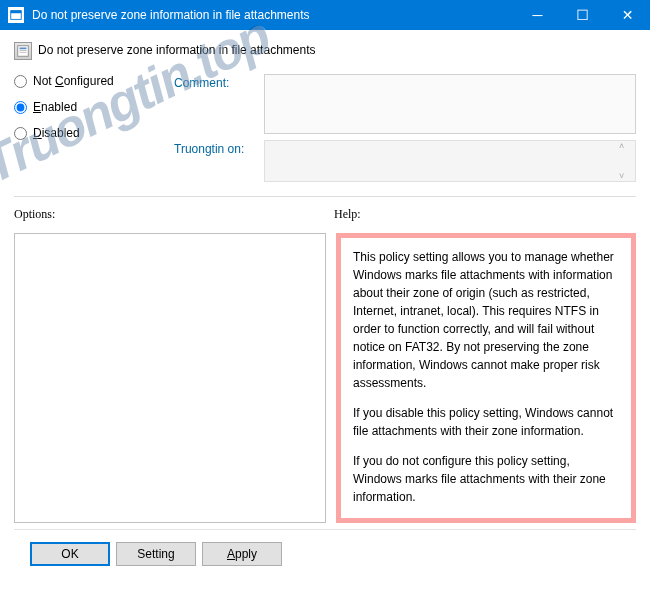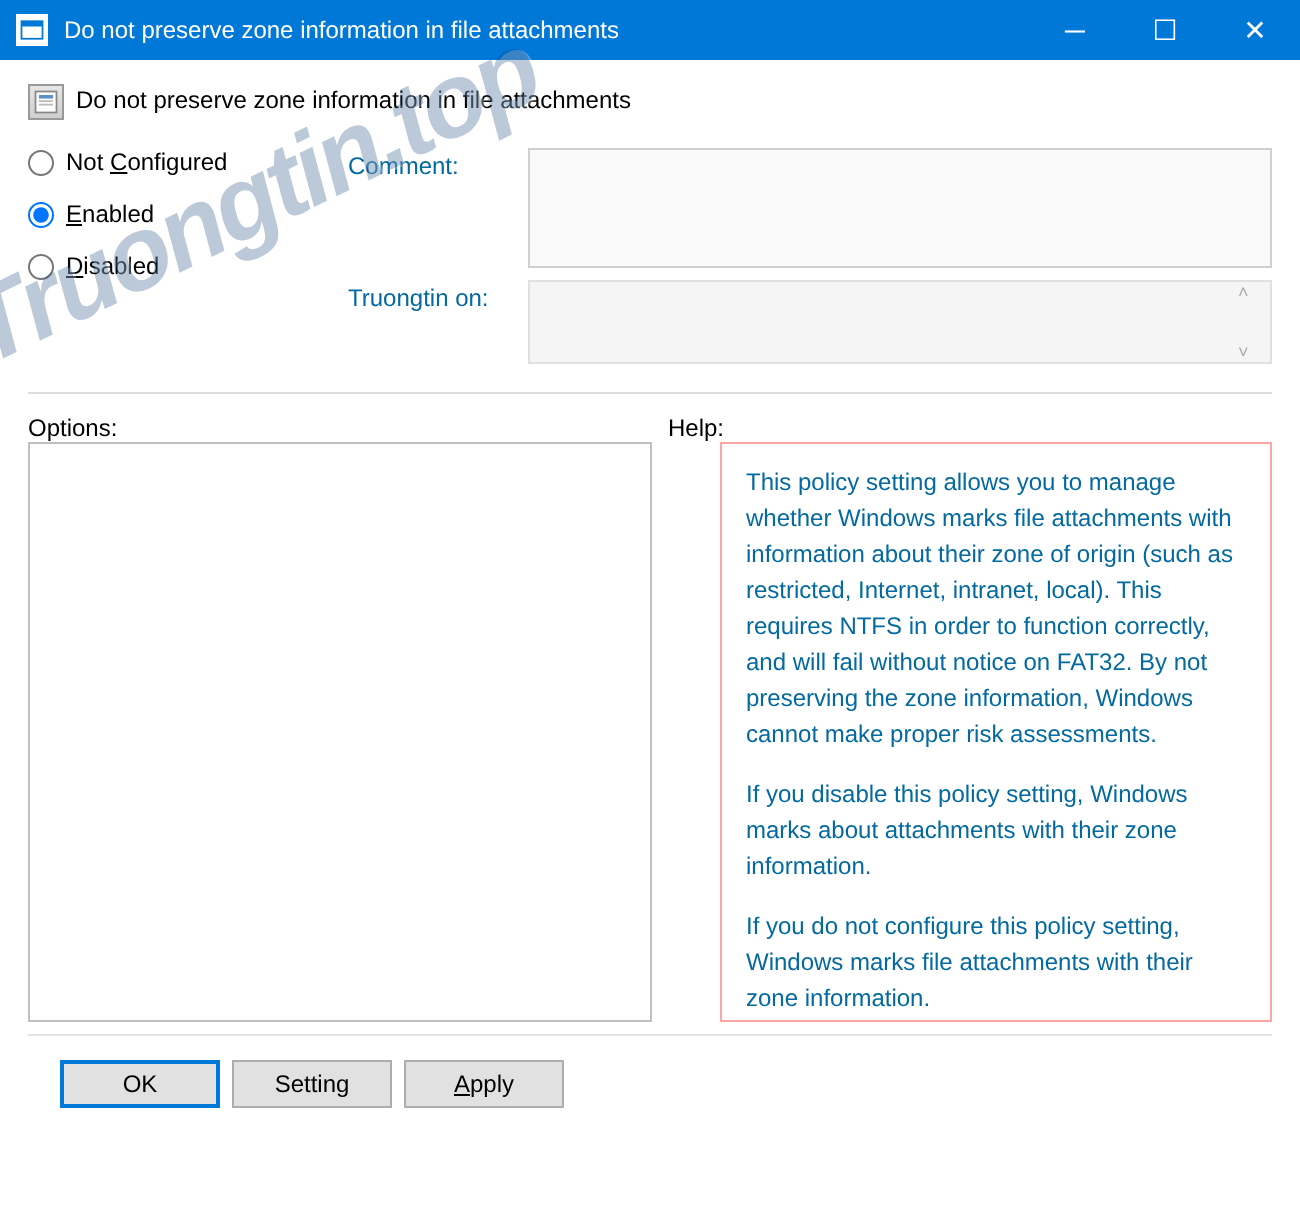--- a/index.html
+++ b/index.html
@@ -21,25 +21,25 @@
 .radio-group { width: 160px; }
 .radio-item { display: flex; align-items: flex-end; margin-bottom: 12px; cursor: pointer; }
 .radio-item input { margin-right: 6px; }
 .mid-section { flex: 1; display: flex; flex-direction: column; }
 .mid-row { display: flex; align-items: flex-start; margin-bottom: 6px; }
 .mid-label { width: 90px; text-align: left; padding-top: 2px; color: #0369a1; }
 .comment-box { flex: 1; height: 60px; border: 1px solid #d0d0d0; background: #fafafa; padding: 4px; font-size: 12px; resize: none; color: #333; }
 .supported-box { flex: 1; height: 42px; border: 1px solid #e0e0e0; background: #f5f5f5; padding: 6px 8px; font-size: 12px; color: #555; position: relative; }
 .scroll-arrows { position: absolute; right: 2px; top: 0; bottom: 0; width: 14px; display: flex; flex-direction: column; justify-content: space-between; color: #aaa; font-size: 9px; }
 .divider { border-top: 1px solid #ddd; margin: 8px 0 10px; }
-.labels-row { display: flex; margin-bottom: 0; }
+.labels-row { display: flex; margin-bottom: 11px; font-family: Liberation Serif, serif; }
 .labels-row .opt-label { width: 320px; }
 .panes { display: flex; gap: 10px; height: 290px; }
 .options-pane { width: 312px; border: 1px solid #c0c0c0; background: #fff; }
-.help-pane { flex: 1; border: 1px solid #fca5a5; background: #fff; padding: 10px 12px; font-size: 12px; line-height: 1.5; overflow-y: auto; color: #0369a1; margin-left: 24px; }
+.help-pane { flex: 1; border: 5px solid #fca5a5; background: #fff; padding: 10px 12px; font-size: 12px; line-height: 1.5; overflow-y: auto; color: #000000; }
 .help-pane p { margin-bottom: 12px; }
 .footer { display: flex; gap: 6px; padding: 12px 16px 0; border-top: 1px solid #e4e4e4; margin-top: 6px; }
 .footer .btn { min-width: 80px; }
 .underline { text-decoration: underline; }
 
 
 .watermark {
   position: absolute;
   top: 40px; left: -30px;
   font-size: 52px;
@@ -121,21 +121,21 @@
 
   <div class="labels-row">
     <div class="opt-label">Options:</div>
     <div>Help:</div>
   </div>
 
   <div class="panes">
     <div class="options-pane"></div>
     <div class="help-pane">
       <p>This policy setting allows you to manage whether Windows marks file attachments with information about their zone of origin (such as restricted, Internet, intranet, local). This requires NTFS in order to function correctly, and will fail without notice on FAT32. By not preserving the zone information, Windows cannot make proper risk assessments.</p>
-      <p>If you disable this policy setting, Windows marks about attachments with their zone information.</p>
+      <p>If you disable this policy setting, Windows cannot file attachments with their zone information.</p>
       <p>If you do not configure this policy setting, Windows marks file attachments with their zone information.</p>
     </div>
   </div>
 
   <div class="footer">
     <button class="btn default">OK</button>
     <button class="btn">Setting</button>
     <button class="btn"><span class="underline">A</span>pply</button>
   </div>
 

